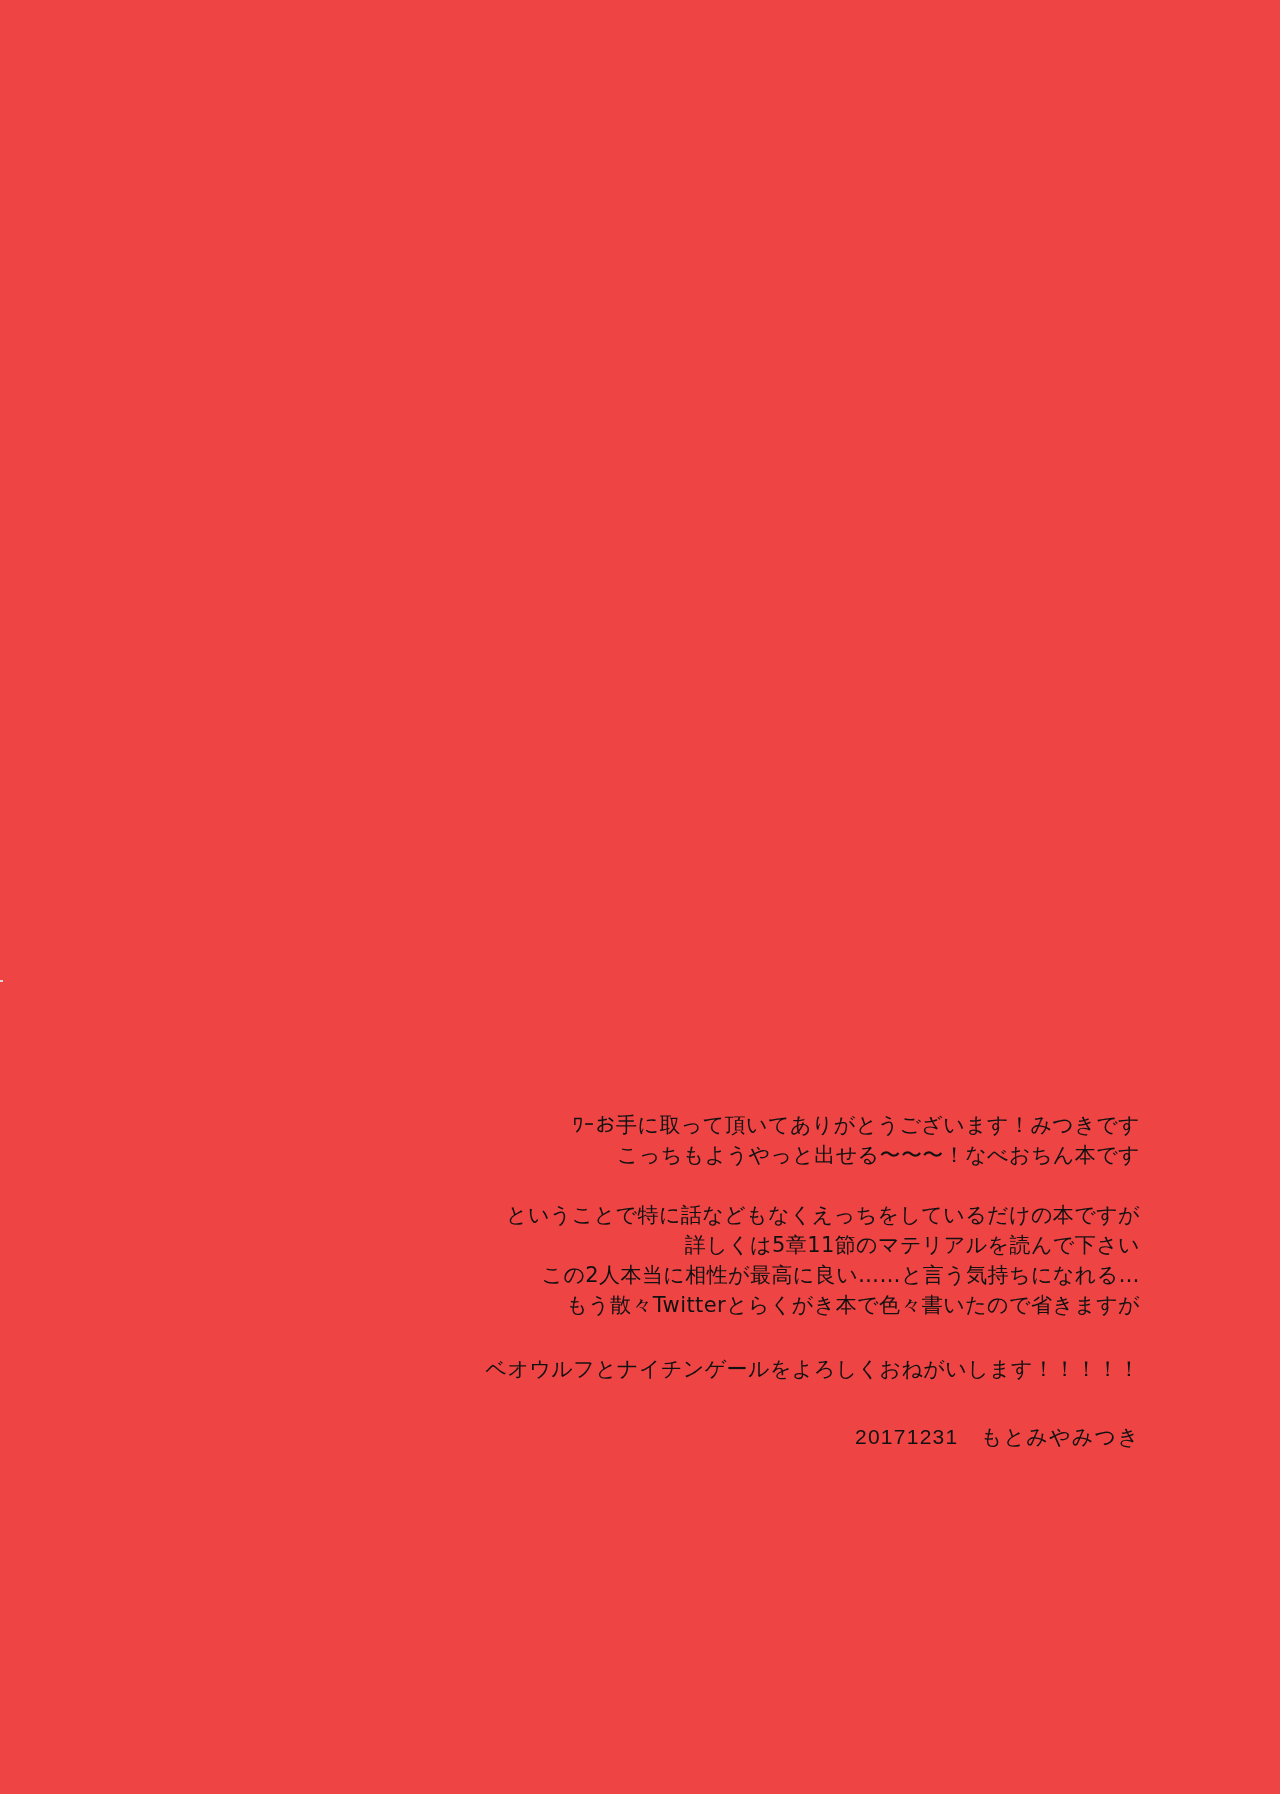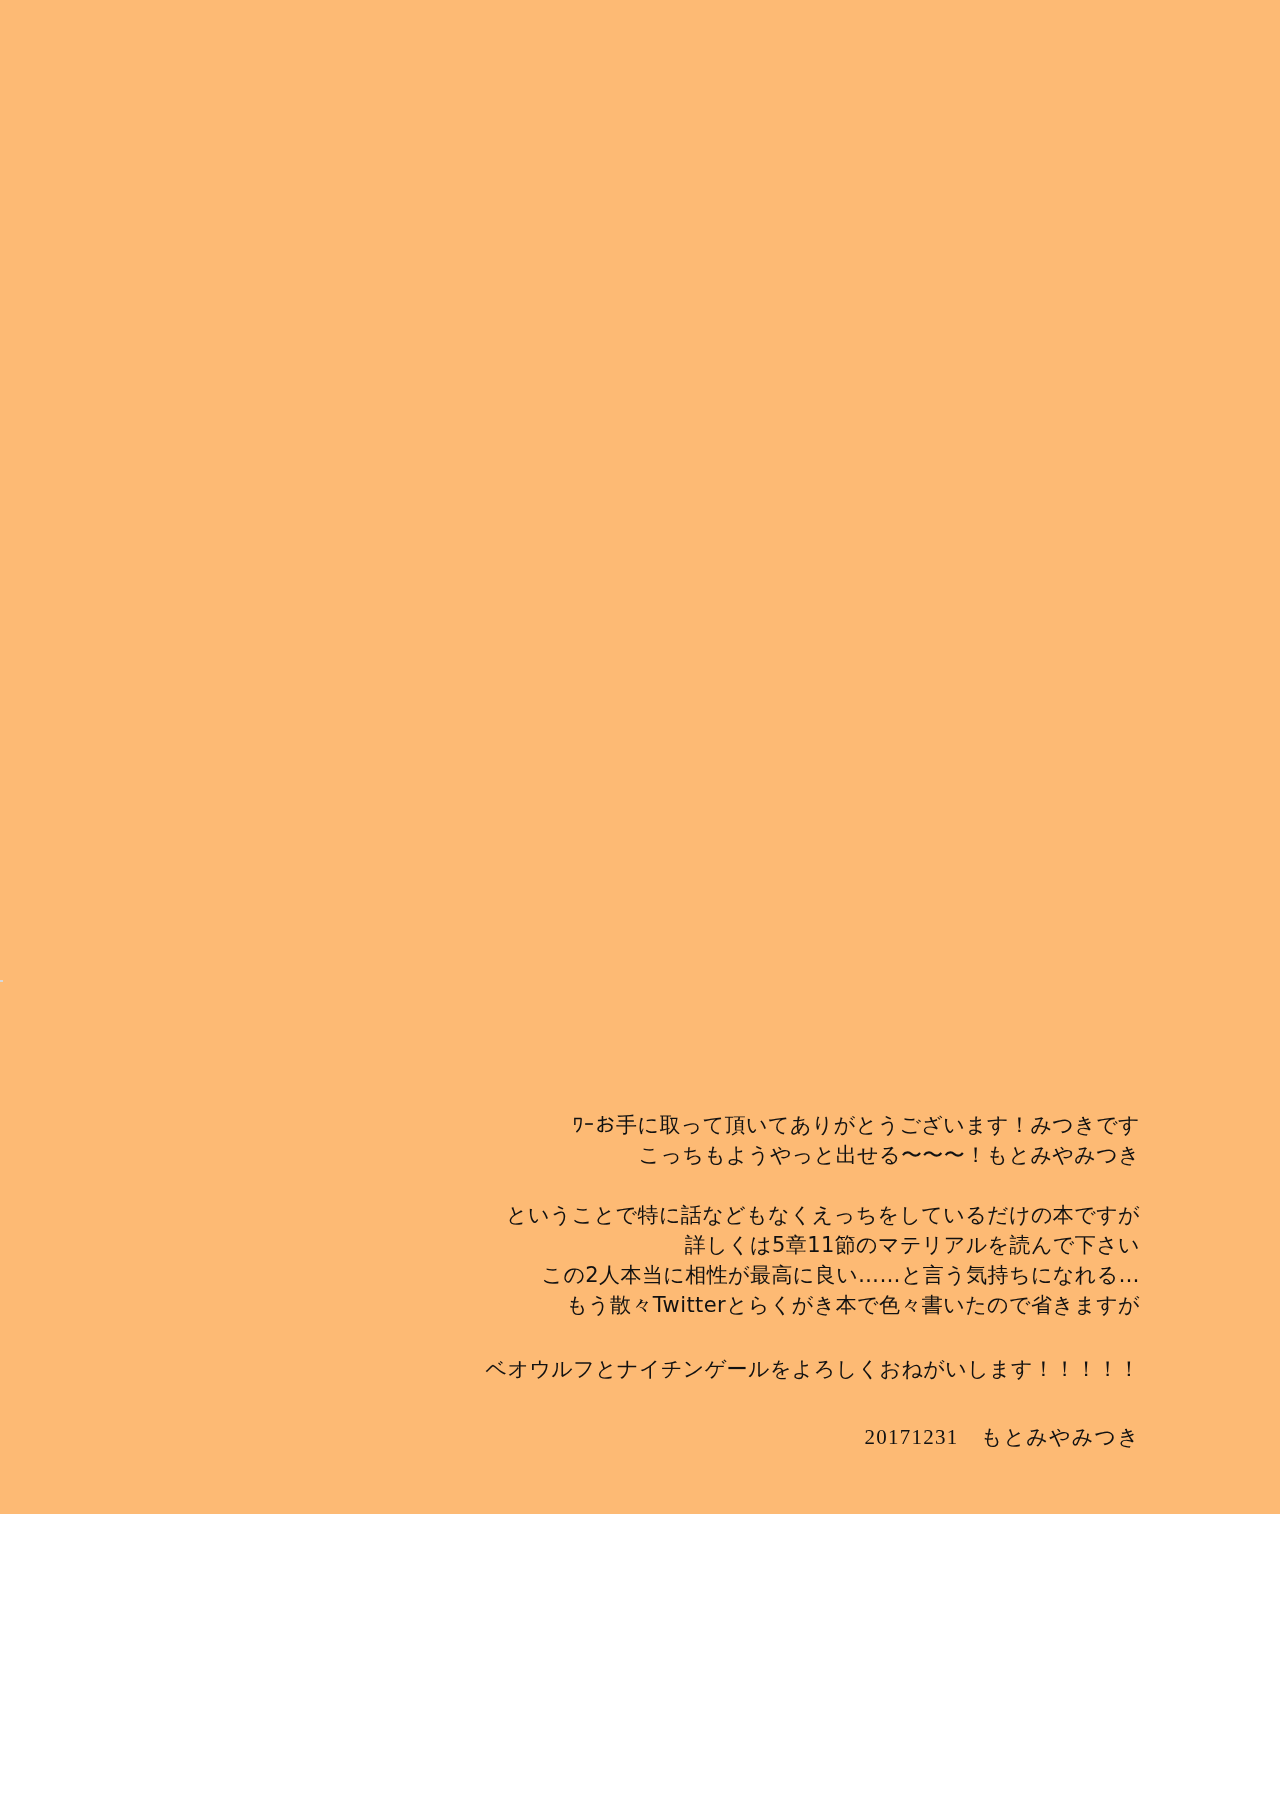--- a/index.html
+++ b/index.html
@@ -12,22 +12,22 @@
     height: 1806px;
     position: relative;
     font-family: "Liberation Sans", sans-serif;
     color: #1a1a1a;
   }
   .page {
     position: absolute;
     left: 0;
     top: 0;
     width: 1280px;
-    height: 1514px;
-    background: #fdba74;
+    height: 1794px;
+    background: #ef4444;
     overflow: hidden;
   }
   .afterword {
     position: absolute;
     left: 0;
     top: 1110px;
     width: 1140px;
     text-align: right;
     padding-right: 0;
   }
@@ -47,21 +47,21 @@
   }
   .sign-block {
     margin-top: 38px;
   }
   .sign {
     font-size: 21px;
     line-height: 30px;
     letter-spacing: 0.06em;
     white-space: pre;
     color: #111111;
-    font-family: Liberation Serif, serif;
+    font-family: Liberation Sans, sans-serif;
     padding-right: 0px;
   }
   .closing-block {
     margin-top: 34px;
     padding-left: 48px;
   }
   .edge-mark {
     position: absolute;
     left: 0;
     top: 980px;
@@ -74,21 +74,21 @@
 <body>
 
 <div class="page">
 
   <div class="edge-mark"></div>
 
   <div class="afterword">
 
     <div class="block">
       <div class="line">ﾜｰお手に取って頂いてありがとうございます！みつきです</div>
-      <div class="line">こっちもようやっと出せる〜〜〜！もとみやみつき</div>
+      <div class="line">こっちもようやっと出せる〜〜〜！なべおちん本です</div>
     </div>
 
     <div class="block">
       <div class="line">ということで特に話などもなくえっちをしているだけの本ですが</div>
       <div class="line">詳しくは5章11節のマテリアルを読んで下さい</div>
       <div class="line">この2人本当に相性が最高に良い……と言う気持ちになれる…</div>
       <div class="line">もう散々Twitterとらくがき本で色々書いたので省きますが</div>
     </div>
 
     <div class="block closing-block">

